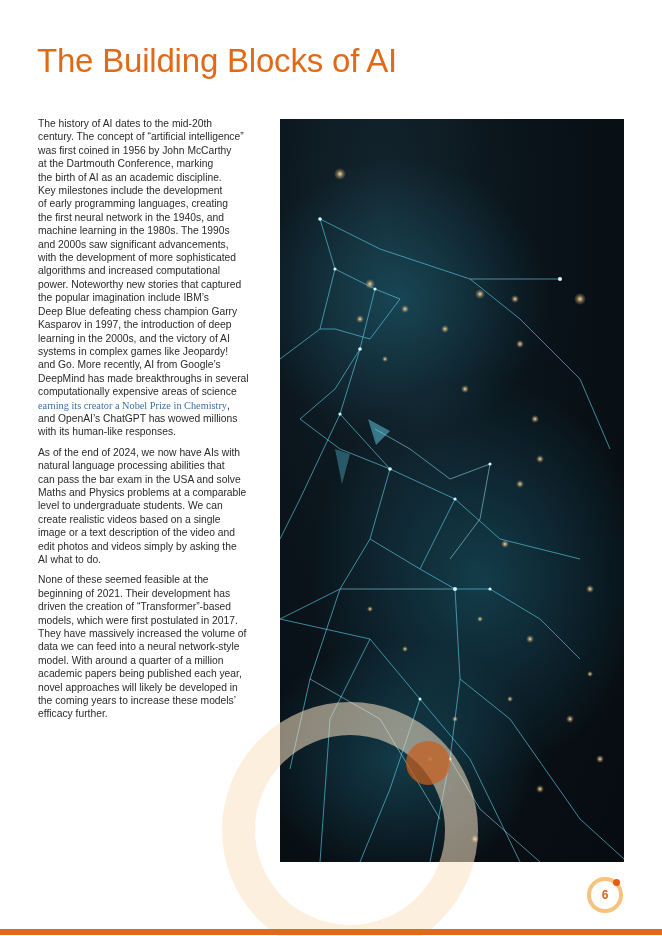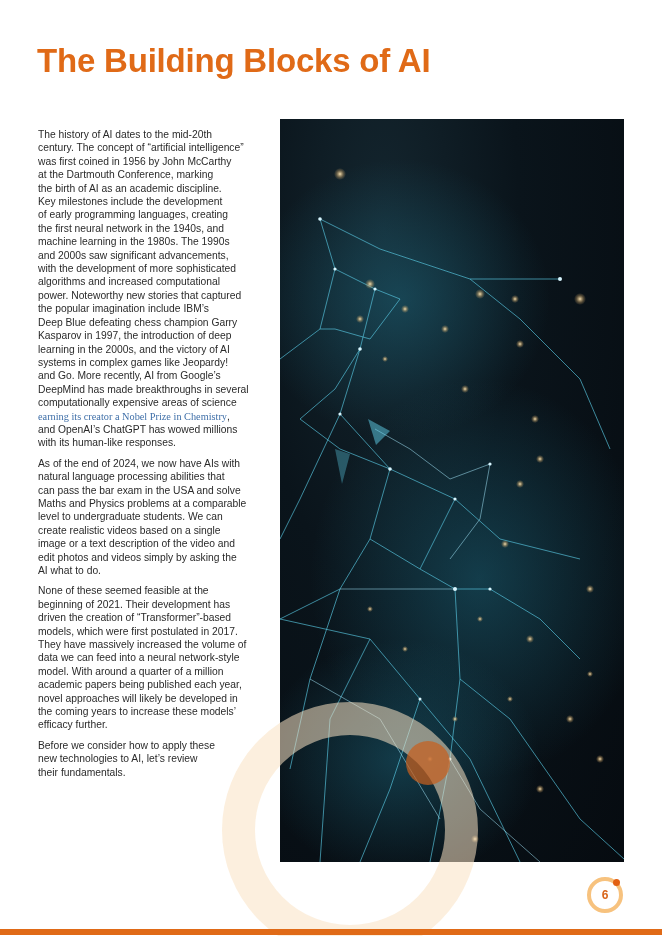--- a/index.html
+++ b/index.html
@@ -14,36 +14,35 @@
       background: #ffffff;
       font-family: "Liberation Sans", sans-serif;
       color: #2b2b2b;
     }
     .page-title {
       position: absolute;
       left: 37px;
       top: 42px;
       margin: 0;
       font-family: "Liberation Sans", sans-serif;
-      font-weight: 700;
+      font-weight: 400;
       font-size: 33px;
       letter-spacing: -0.2px;
       color: #e06a17;
       white-space: nowrap;
     }
     .body-text {
       position: absolute;
       left: 38px;
       top: 117px;
       width: 232px;
       font-size: 10.3px;
       line-height: 13.4px;
       color: #2a2a2a;
       z-index: 3;
-      margin-top: 11px;
     }
     .body-text p {
       margin: 0 0 7px 0;
       white-space: pre-line;
     }
     .link {
       color: #3f6fa8;
       text-decoration: none;
       cursor: pointer;
       font-family: Liberation Serif, serif;
@@ -169,23 +168,20 @@
 beginning of 2021. Their development has
 driven the creation of “Transformer”-based
 models, which were first postulated in 2017.
 They have massively increased the volume of
 data we can feed into a neural network-style
 model. With around a quarter of a million
 academic papers being published each year,
 novel approaches will likely be developed in
 the coming years to increase these models’
 efficacy further.</p>
-  <p>Before we consider how to apply these
-new technologies to AI, let’s review
-their fundamentals.</p>
 </div>
 
 <div class="hero-image">
   <svg viewBox="0 0 344 743" preserveAspectRatio="none" xmlns="http://www.w3.org/2000/svg">
     <defs>
       <radialGradient id="glow" cx="50%" cy="50%" r="50%">
         <stop offset="0%" stop-color="#ffe9b8" stop-opacity="0.95"></stop>
         <stop offset="60%" stop-color="#d9b070" stop-opacity="0.35"></stop>
         <stop offset="100%" stop-color="#d9b070" stop-opacity="0"></stop>
       </radialGradient>

